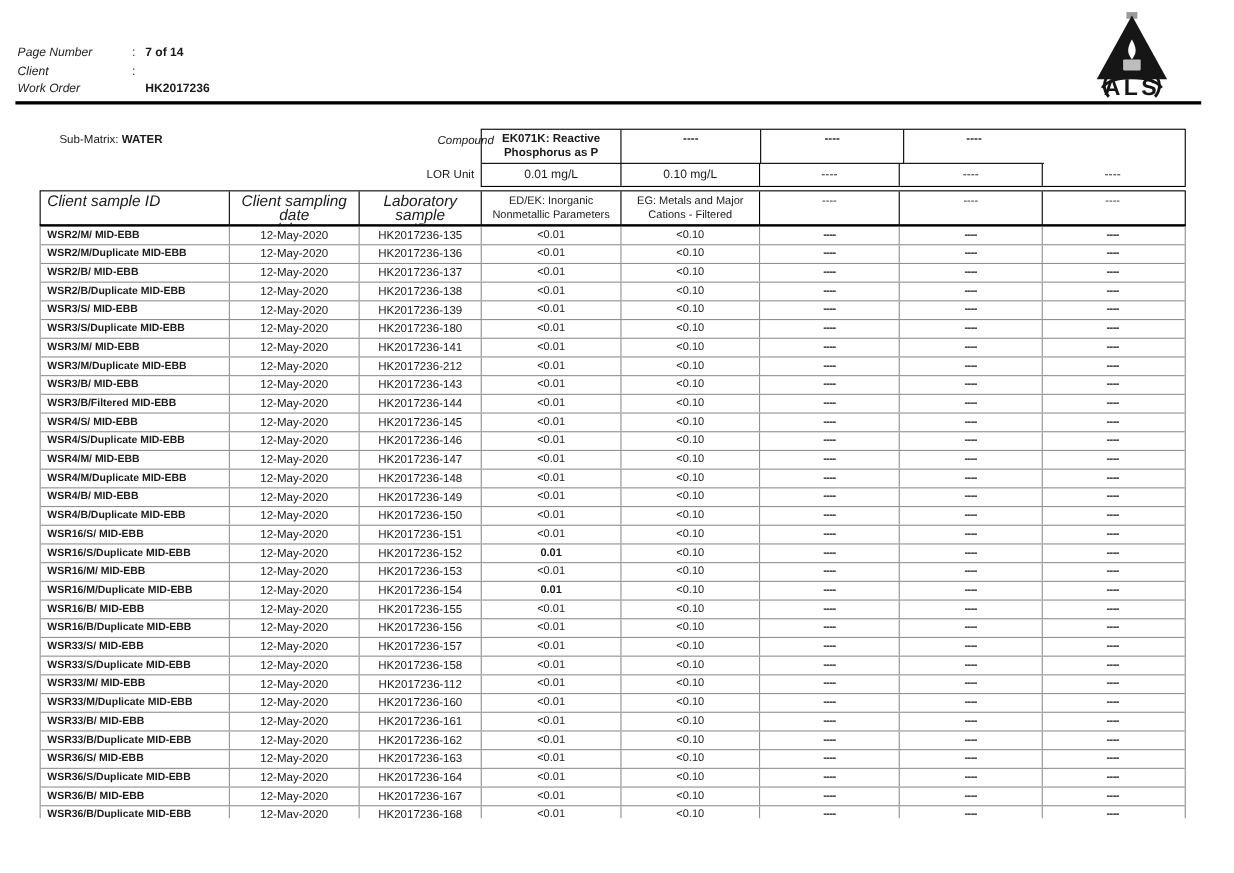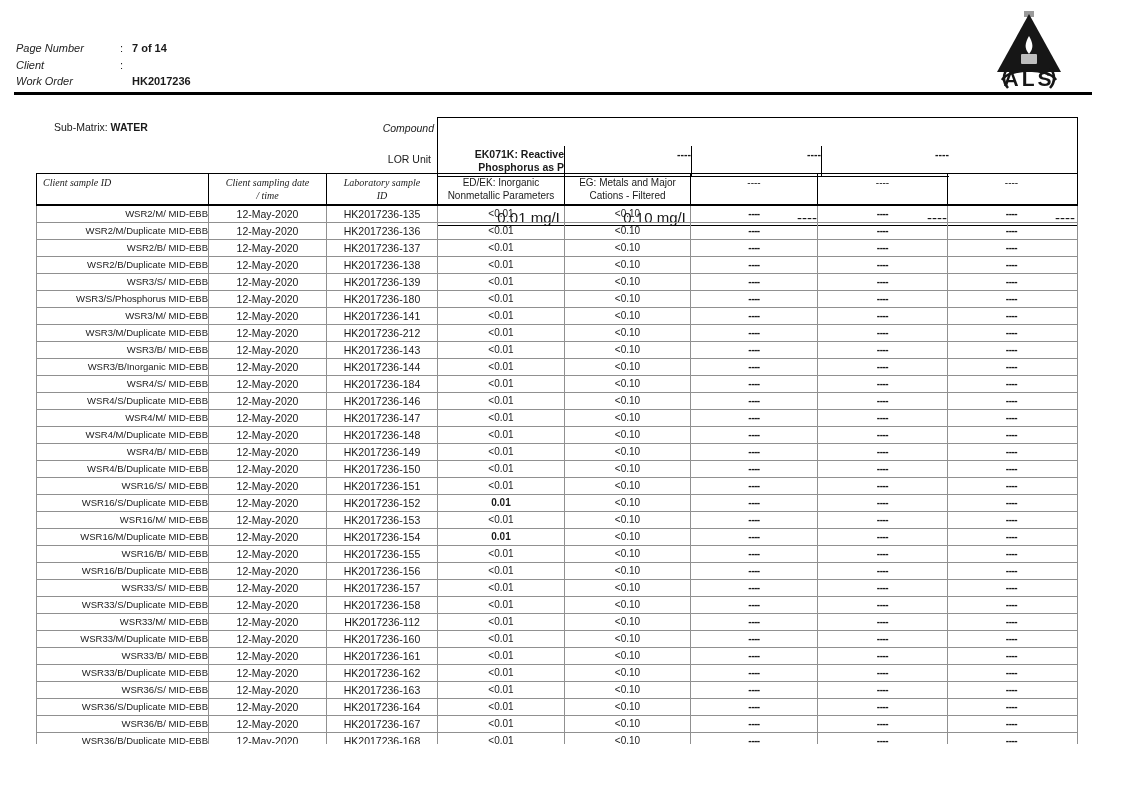--- a/index.html
+++ b/index.html
@@ -19,47 +19,47 @@
 
   .rule { position:absolute; background:#000; }
   .rule-top { left:14px; top:92px; width:1078px; height:3px; }
   .rule-bottom { left:14px; top:770px; width:1076px; height:3px; }
 
   .logo { position:absolute; left:988px; top:10px; }
 
   
   .sub-matrix { position:absolute; left:36px; top:121px; font-size:10.5px;margin-left:18px; }
   .sub-matrix b { font-weight:bold; }
-  .lbl-compound { position:absolute; left:253px; top:122px; width:181px; text-align:right; font-style:italic; font-size:10.5px; }
+  .lbl-compound { position:absolute; left:268px; top:122px; width:181px; text-align:right; font-style:italic; font-size:10.5px; }
   .lbl-lorunit  { position:absolute; left:250px; top:153px; width:181px; text-align:right; font-size:10.5px; }
 
   .comp-grid { position:absolute; left:437px; top:117px; width:641px; border:1px solid #000; }
   .comp-row { display:flex; }
-  .comp-cell { border-right:1px solid #000; text-align:right; overflow:hidden;margin-top:28px; }
+  .comp-cell { border-right:1px solid #000; text-align:center; overflow:hidden; }
   .comp-cell:last-child { border-right:none; }
   .comp-name { height:31px; border-bottom:1px solid #000; font-weight:bold; font-size:10.5px; line-height:13px; padding-top:2px; }
-  .comp-lor  { height:20px; font-size:15px; padding-top:4px; }
+  .comp-lor  { height:20px; font-size:11px; padding-top:4px; }
   .w0 { width:127px; } .w1 { width:126px; } .w2 { width:127px; } .w3 { width:130px; } .w4 { width:127px; }
 
   .method-band { position:absolute; left:36px; top:173px; width:1042px; height:32px; border:1px solid #000; display:flex; }
   .mb-cell { border-right:1px solid #000; font-size:10px; line-height:13px; text-align:center; padding-top:2px; overflow:hidden; }
   .mb-cell:last-child { border-right:none; }
-  .mb-id { font-style:italic; font-size:10px;font-family:Liberation Serif, serif; }
+  .mb-id { font-style:italic; font-size:14px; }
   .mb-id.first { text-align:left; padding-left:6px; }
   .c0 { width:172px; } .c1 { width:118px; } .c2 { width:111px; }
   .c3 { width:127px;text-align:center; } .c4 { width:126px; } .c5 { width:127px; } .c6 { width:130px; } .c7 { width:127px; }
 
   .body-topline { position:absolute; left:36px; top:204px; width:1042px; height:2px; background:#000; }
 
   
   .tbl-body { position:absolute; left:36px; top:206px; width:1042px; border-left:1px solid #909090; border-right:1px solid #909090; }
   .t-row { display:flex; height:17px; border-bottom:1px solid #909090; }
   .t-cell { border-right:1px solid #909090; overflow:hidden; text-align:center; font-size:10px; line-height:16px; }
   .t-cell:last-child { border-right:none; }
-  .t-sample { text-align:right; padding-left:6px; font-weight:normal; font-size:9.5px; }
+  .t-sample { text-align:left; padding-left:6px; font-weight:bold; font-size:9.5px; }
   .t-date, .t-lab { font-size:10.5px; }
   .t-dash { font-weight:bold; letter-spacing:-0.5px; }
   .bold { font-weight:bold; }
 </style>
 </head>
 <body>
 
 <div class="page">
 
   <div class="doc-header">
@@ -184,21 +184,21 @@
       <div class="t-cell t-sample c0">WSR3/S/ MID-EBB</div>
       <div class="t-cell t-date c1">12-May-2020</div>
       <div class="t-cell t-lab c2">HK2017236-139</div>
       <div class="t-cell c3">&lt;0.01</div>
       <div class="t-cell c4">&lt;0.10</div>
       <div class="t-cell t-dash c5">----</div>
       <div class="t-cell t-dash c6">----</div>
       <div class="t-cell t-dash c7">----</div>
     </div>
       <div class="t-row">
-      <div class="t-cell t-sample c0">WSR3/S/Phosphorus MID-EBB</div>
+      <div class="t-cell t-sample c0">WSR3/S/Duplicate MID-EBB</div>
       <div class="t-cell t-date c1">12-May-2020</div>
       <div class="t-cell t-lab c2">HK2017236-180</div>
       <div class="t-cell c3">&lt;0.01</div>
       <div class="t-cell c4">&lt;0.10</div>
       <div class="t-cell t-dash c5">----</div>
       <div class="t-cell t-dash c6">----</div>
       <div class="t-cell t-dash c7">----</div>
     </div>
       <div class="t-row">
       <div class="t-cell t-sample c0">WSR3/M/ MID-EBB</div>
@@ -224,33 +224,33 @@
       <div class="t-cell t-sample c0">WSR3/B/ MID-EBB</div>
       <div class="t-cell t-date c1">12-May-2020</div>
       <div class="t-cell t-lab c2">HK2017236-143</div>
       <div class="t-cell c3">&lt;0.01</div>
       <div class="t-cell c4">&lt;0.10</div>
       <div class="t-cell t-dash c5">----</div>
       <div class="t-cell t-dash c6">----</div>
       <div class="t-cell t-dash c7">----</div>
     </div>
       <div class="t-row">
-      <div class="t-cell t-sample c0">WSR3/B/Inorganic MID-EBB</div>
+      <div class="t-cell t-sample c0">WSR3/B/Filtered MID-EBB</div>
       <div class="t-cell t-date c1">12-May-2020</div>
       <div class="t-cell t-lab c2">HK2017236-144</div>
       <div class="t-cell c3">&lt;0.01</div>
       <div class="t-cell c4">&lt;0.10</div>
       <div class="t-cell t-dash c5">----</div>
       <div class="t-cell t-dash c6">----</div>
       <div class="t-cell t-dash c7">----</div>
     </div>
       <div class="t-row">
       <div class="t-cell t-sample c0">WSR4/S/ MID-EBB</div>
       <div class="t-cell t-date c1">12-May-2020</div>
-      <div class="t-cell t-lab c2">HK2017236-184</div>
+      <div class="t-cell t-lab c2">HK2017236-145</div>
       <div class="t-cell c3">&lt;0.01</div>
       <div class="t-cell c4">&lt;0.10</div>
       <div class="t-cell t-dash c5">----</div>
       <div class="t-cell t-dash c6">----</div>
       <div class="t-cell t-dash c7">----</div>
     </div>
       <div class="t-row">
       <div class="t-cell t-sample c0">WSR4/S/Duplicate MID-EBB</div>
       <div class="t-cell t-date c1">12-May-2020</div>
       <div class="t-cell t-lab c2">HK2017236-146</div>

